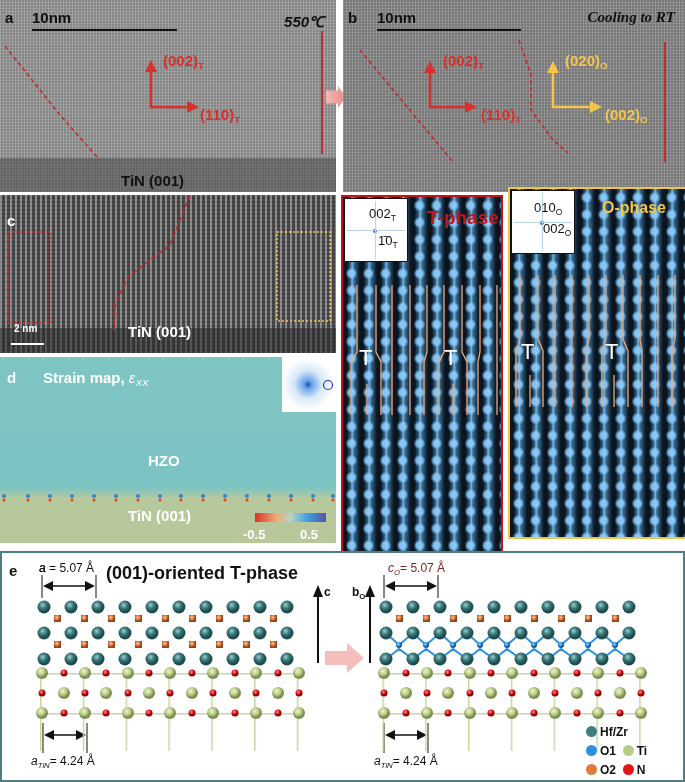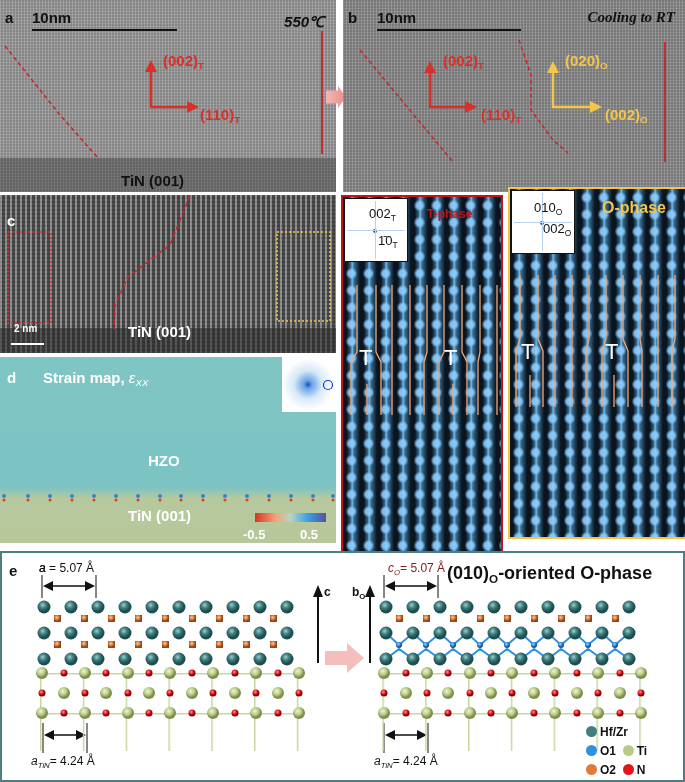--- a/index.html
+++ b/index.html
@@ -138,21 +138,21 @@
 <div class="panel" style="left:341px;top:195px;width:162px;height:364px;border:2px solid #c0151b;box-sizing:border-box;background:
    radial-gradient(circle at 50% 50%, rgba(140,205,255,0.9) 0 3px, transparent 6px) 0 0/17px 17px,
    repeating-linear-gradient(90deg,#0a1520 0 4px,#3a6d92 8px,#7cc0ee 9px,#3a6d92 11px,#0a1520 17px);">
   <div style="position:absolute;left:1px;top:1px;width:62px;height:62px;background:#fff;border:1px solid #111;">
     <div style="position:absolute;left:28px;top:30px;width:4px;height:4px;border-radius:50%;background:#1c5bbf;"></div>
     <div style="position:absolute;left:2px;top:31px;width:58px;height:1px;background:#b8d3f2;"></div>
     <div style="position:absolute;left:30px;top:2px;width:1px;height:58px;background:#b8d3f2;"></div>
     <span style="position:absolute;left:24px;top:7px;font-size:13px;color:#111;"><span>002</span><span class="sub">T</span></span>
     <span style="position:absolute;left:33px;top:34px;font-size:13px;color:#111;"><span>1̄0</span><span class="sub">T</span></span>
   </div>
-  <span class="lbl" style="left:84px;top:10px;font-size:12px;color:#c0151b;">T-phase</span>
+  <span class="lbl" style="left:84px;top:10px;font-size:19px;color:#c0151b;">T-phase</span>
   <svg width="162" height="352">
     <g stroke="#f0a878" stroke-width="1.3" fill="none">
       <path d="M14 88 L14 155 L8 165 L8 218"></path>
       <path d="M33 88 L33 155 L38 165 L38 218"></path>
       <path d="M49 88 L49 218"></path>
       <path d="M67 88 L67 218"></path>
       <path d="M84 88 L84 155 L81 165 L81 218"></path>
       <path d="M101 88 L101 155 L96 165 L96 218"></path>
       <path d="M119 88 L119 155 L124 165 L124 218"></path>
       <path d="M137 88 L137 155 L135 165 L135 218"></path>
@@ -192,23 +192,23 @@
       <path d="M104 186 L104 218"></path>
     </g>
   </svg>
   <span style="position:absolute;left:11px;top:150px;font-size:22px;color:#fff;">T</span>
   <span style="position:absolute;left:95px;top:150px;font-size:22px;color:#fff;">T</span>
 </div>
 
 <div class="panel" style="left:0;top:551px;width:685px;height:231px;border:2px solid #4d7f80;box-sizing:border-box;background:#fff;">
   <span class="lbl" style="left:7px;top:9px;font-size:15px;color:#111;">e</span>
   <span style="position:absolute;left:37px;top:8px;font-size:12px;color:#111;"><i>a</i> <span style="margin-left:-10px;">a = 5.07 Å</span></span>
+  <span class="lbl" style="left:104px;top:10px;font-size:18px;color:#111;">(001)-oriented T-phase</span>
 
   <span style="position:absolute;left:386px;top:8px;font-size:12px;color:#7f1d1d;"><i>c</i><i class="sub">O</i><span>= 5.07 Å</span></span>
-  <span class="lbl" style="left:445px;top:10px;font-size:18px;color:#111;"><span>(010)</span><span class="sub">O</span><span>-oriented O-phase</span></span>
 
   <svg width="685" height="231">
     <defs>
       <radialGradient id="hf" cx="40%" cy="35%">
           <stop offset="0" stop-color="#9fd0d0"></stop>
           <stop offset="0.5" stop-color="#3e7f80"></stop>
           <stop offset="1" stop-color="#1f4d4e"></stop>
         </radialGradient>
       <radialGradient id="ti" cx="40%" cy="35%">
           <stop offset="0" stop-color="#eef5d4"></stop>

